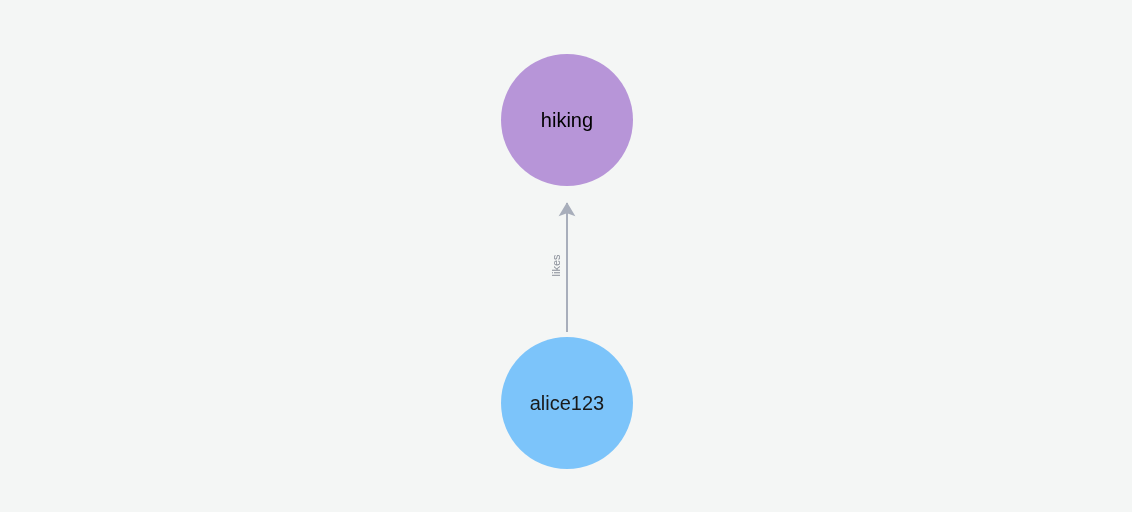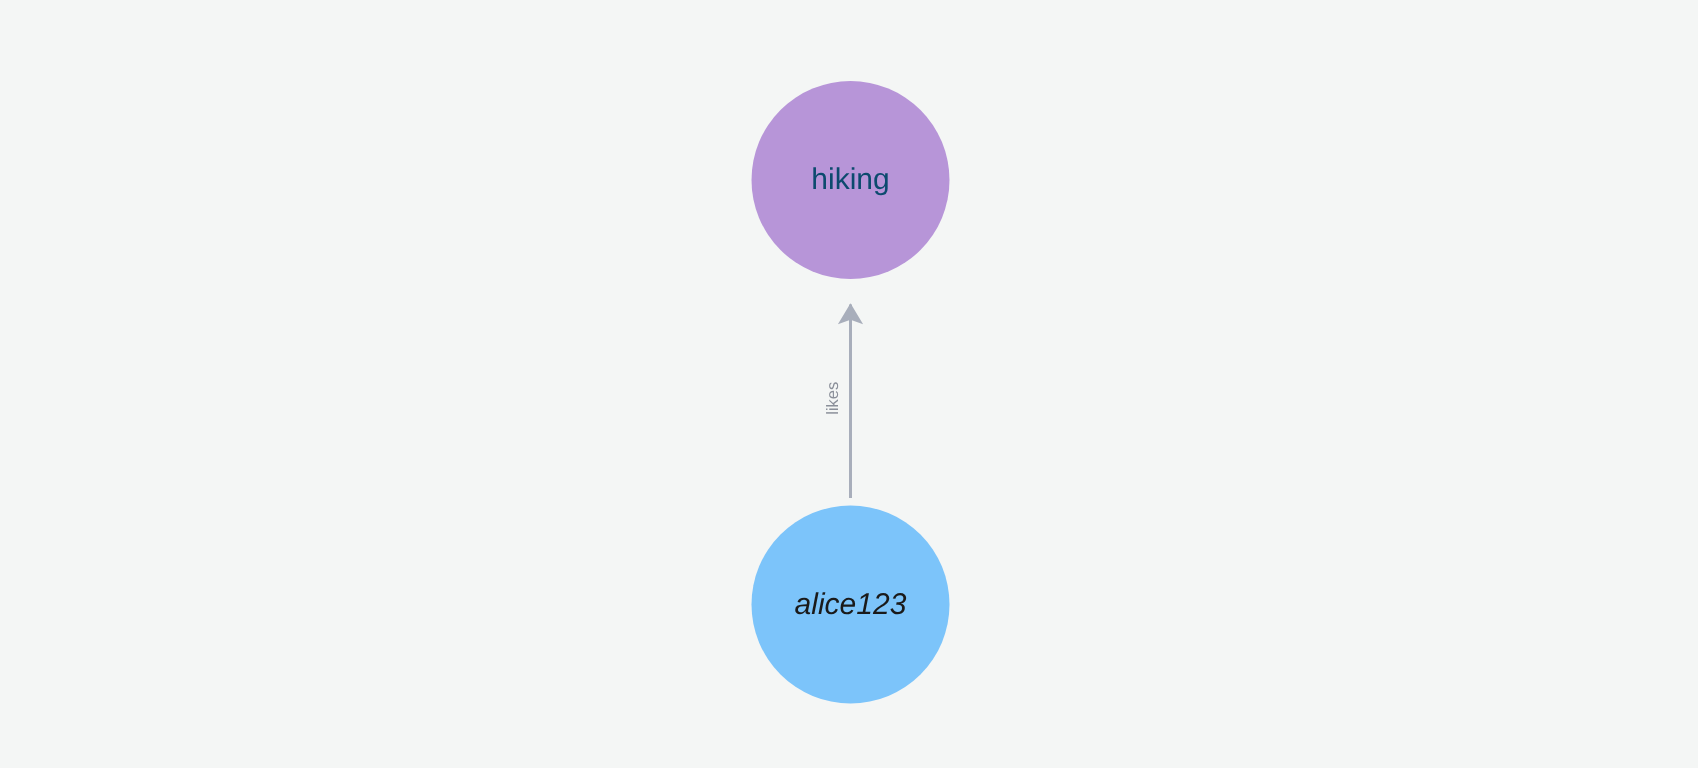--- a/index.html
+++ b/index.html
@@ -71,24 +71,24 @@
         <path d="M 0.6 8.7 L 7.6 4.5 L 0.6 0.3 L 2.1 4.5 Z" fill="#a8aebb"></path>
       </marker>
     </defs>
 
     <g>
       <line id="edge-line-0" x1="567" y1="332" x2="567" y2="203" stroke="#a8aebb" stroke-width="2" marker-end="url(#arrow-head)"></line>
     </g>
   </svg>
 
   <div class="node-group" id="node-0" style="left: 501px; top: 54px; width: 132px; height: 132px; background: rgb(183, 149, 216);">
-    <span class="node-label" style="color: #0c4a6e;">hiking</span>
+    <span class="node-label" style="color: #000000;">hiking</span>
   </div>
 
   <div class="node-group" id="node-1" style="left: 501px; top: 337px; width: 132px; height: 132px; background: rgb(124, 196, 250);">
-    <span class="node-label" style="color: rgb(26, 26, 26); font-style: italic;">alice123</span>
+    <span class="node-label" style="color: rgb(26, 26, 26);">alice123</span>
   </div>
 
   <div class="edge-label-wrap" id="edge-label-0" style="left:526px; top:250px; width:60px; height:30px;">
     <span class="edge-label" style="color: rgb(138, 143, 153); transform: rotate(-90deg);">likes</span>
   </div>
 
 </div>
 
 </body></html>

